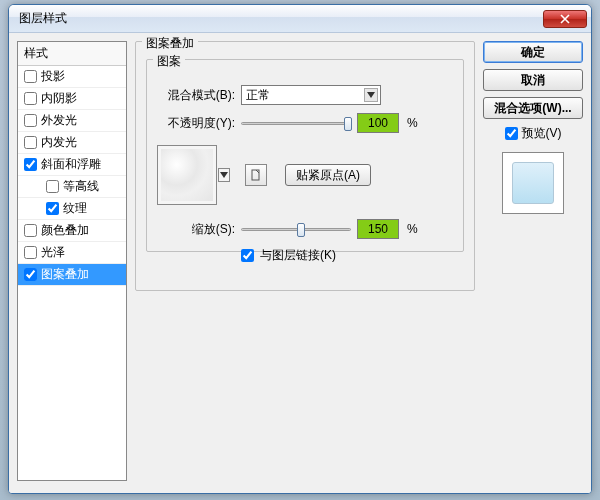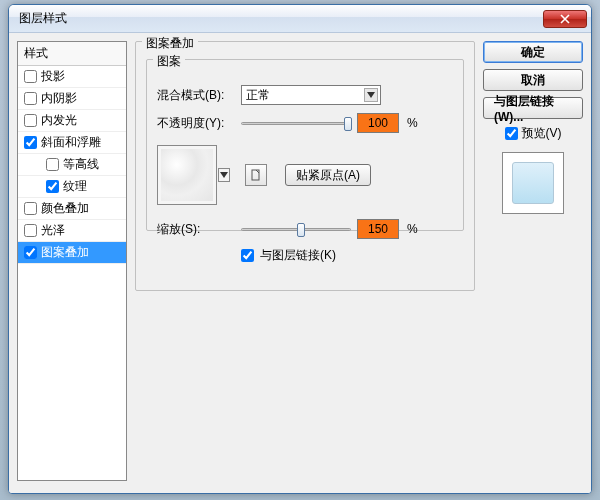--- a/index.html
+++ b/index.html
@@ -13,28 +13,28 @@
 .style-list { width: 110px; height: 440px; background: #fff; border: 1px solid #888; overflow: hidden; }
 .style-list .hdr { padding: 3px 6px; border-bottom: 1px solid #ccc; background: #f8f8f8; }
 .style-list .row { padding: 2px 4px 2px 6px; border-bottom: 1px solid #eee; display: flex; align-items: center; gap: 4px; cursor: pointer; }
 .style-list .row.indent { padding-left: 28px; }
 .style-list .row.selected { background: #3399ff; color: #fff; }
 .style-list input[type=checkbox] { width: 13px; height: 13px; }
 .main { flex: 1; position: relative; }
 .fieldset { border: 1px solid #c0c0c0; padding: 8px 10px 10px; border-radius: 2px; }
 .fieldset > .legend { position: relative; top: -15px; left: -4px; background: #f0f0f0; padding: 0 4px; display: inline-block; }
 .fieldset.outer { height: 250px; }
-.fieldset.inner { margin-top: -8px; height: 172px; }
+.fieldset.inner { margin-top: -8px; height: 193px; }
 .form-row { display: flex; align-items: center; gap: 6px; margin-bottom: 8px; }
-.lbl { width: 78px; text-align: left; }
+.lbl { width: 78px; text-align: right; }
 .combo { width: 140px; height: 20px; border: 1px solid #7a7a7a; background: #fff; display: flex; align-items: center; padding: 8px 4px; position: relative; }
 .combo .arrow { position: absolute; right: 2px; top: 2px; width: 14px; height: 14px; background: #e8e8e8; border: 1px solid #aaa; display: flex; align-items: center; justify-content: center; }
 .slider-track { width: 110px; height: 3px; background: #d0d0d0; border: 1px solid #999; position: relative; border-radius: 2px; }
 .slider-thumb { position: absolute; top: -6px; width: 8px; height: 14px; background: linear-gradient(to bottom, #fff, #d8e4f0); border: 1px solid #5a7aa0; border-radius: 2px; }
-.numbox { width: 42px; height: 20px; border: 1px solid #7a7a7a; background: #f97316; text-align: center; padding-top: 2px; }
+.numbox { width: 42px; height: 20px; border: 1px solid #7a7a7a; background: #84cc16; text-align: center; padding-top: 2px; }
 .unit { margin-left: 2px; }
 .pattern-swatch { width: 60px; height: 60px; border: 1px solid #888; background: #f5f5f5; position: relative; cursor: pointer; }
 .pattern-swatch::after { content: ''; position: absolute; inset: 3px; background: radial-gradient(circle at 30% 30%, #fff, #e8e8e8 40%, #f0f0f0 60%, #e5e5e5); }
 .pattern-swatch .drop { position: absolute; right: -14px; top: 22px; width: 12px; height: 14px; border: 1px solid #888; background: #f4f4f4; display: flex; align-items: center; justify-content: center; }
 .icon-btn { width: 22px; height: 22px; border: 1px solid #888; background: linear-gradient(#fdfdfd,#e4e4e4); display: flex; align-items: center; justify-content: center; cursor: pointer; }
 .btn { height: 22px; padding: 0 10px; border: 1px solid #707070; background: linear-gradient(to bottom, #fdfdfd, #e3e3e3); border-radius: 3px; cursor: pointer; display: inline-flex; align-items: center; justify-content: center; }
 .btn.primary { border: 1px solid #3a7bd5; box-shadow: 0 0 0 1px #7db3ef inset; }
 .side { width: 100px; display: flex; flex-direction: column; gap: 6px; align-items: stretch; }
 .side .btn { width: 100%; font-weight: bold; }
 .preview-box { width: 62px; height: 62px; border: 1px solid #888; background: #fff; margin: 4px auto 0; display: flex; align-items: center; justify-content: center; }
@@ -59,20 +59,24 @@
     <div class="style-list">
       <div class="hdr">样式</div>
       <div id="style-rows">
           <div class="row">
             <input type="checkbox" style="">
             <span>投影</span>
           </div>
           <div class="row">
             <input type="checkbox" style="">
             <span>内阴影</span>
+          </div>
+          <div class="row">
+            <input type="checkbox" style="">
+            <span>外发光</span>
           </div>
           <div class="row">
             <input type="checkbox" style="">
             <span>内发光</span>
           </div>
           <div class="row">
             <input type="checkbox" checked="" style="">
             <span>斜面和浮雕</span>
           </div>
           <div class="row indent">
@@ -158,21 +162,21 @@
             <span>与图层链接(K)</span>
           </div>
 
         </div>
       </div>
     </div>
 
     <div class="side">
       <div class="btn primary">确定</div>
       <div class="btn">取消</div>
-      <div class="btn">与图层链接(W)...</div>
+      <div class="btn">混合选项(W)...</div>
       <div class="chk-row">
         <input type="checkbox" checked="" style="">
         <span>预览(V)</span>
       </div>
       <div class="preview-box">
         <div class="preview-inner"></div>
       </div>
     </div>
 
   </div>

